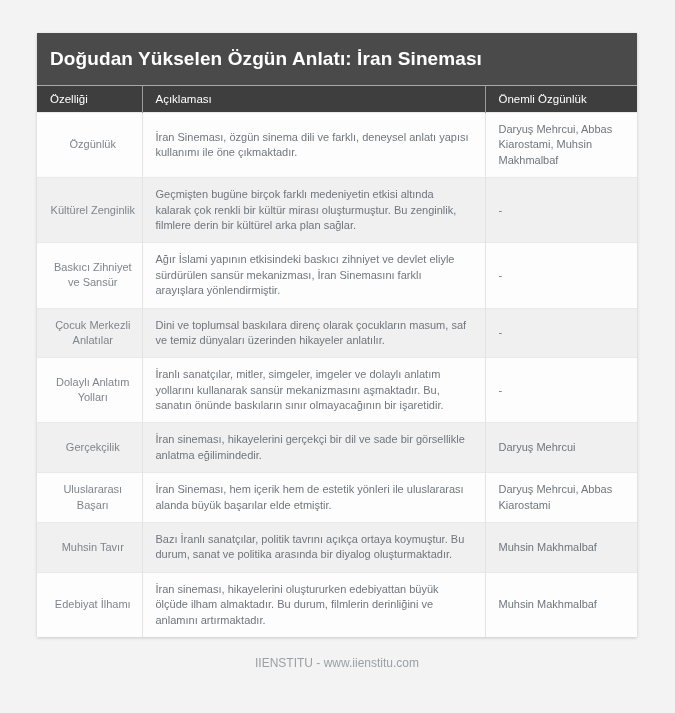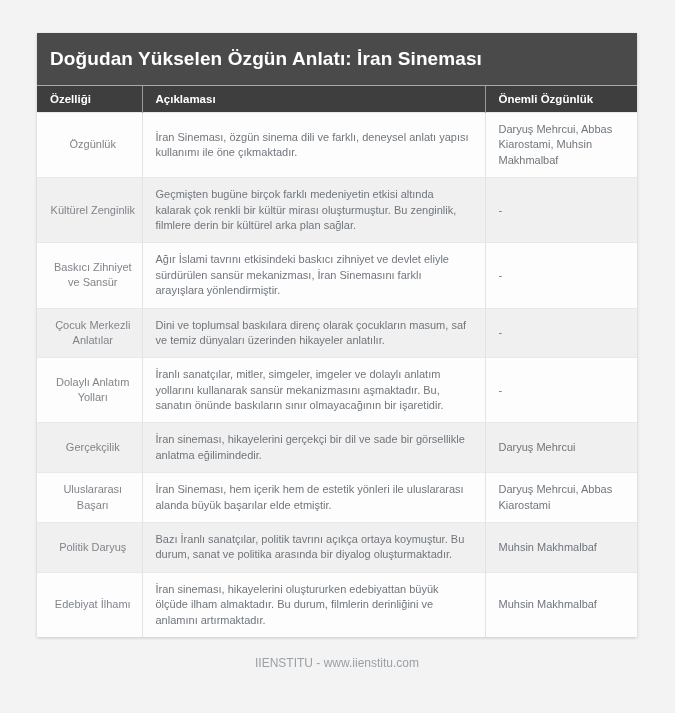--- a/index.html
+++ b/index.html
@@ -33,21 +33,21 @@
     border-collapse: collapse;
     table-layout: fixed;
   }
   col.c-feature { width: 105px; }
   col.c-desc    { width: 343px; }
   col.c-names   { width: 152px; }
   thead th {
     background: var(--header_bg, #3e3e3e);
     color: var(--header_text, #ffffff);
     font-size: 11.5px;
-    font-weight: bold;
+    font-weight: normal;
     text-align: left;
     padding: 7px 13px;
     border-top: 1px solid #a9a9a9;
     vertical-align: middle;
   }
   thead th + th { border-left: 1px solid #9a9a9a; }
   tbody td {
     font-size: 11px;
     line-height: 1.4;
     vertical-align: middle;
@@ -99,21 +99,21 @@
           <td class="desc">İran Sineması, özgün sinema dili ve farklı, deneysel anlatı yapısı kullanımı ile öne çıkmaktadır.</td>
           <td class="names">Daryuş Mehrcui, Abbas Kiarostami, Muhsin Makhmalbaf</td>
         </tr>
         <tr>
           <td class="feat">Kültürel Zenginlik</td>
           <td class="desc">Geçmişten bugüne birçok farklı medeniyetin etkisi altında kalarak çok renkli bir kültür mirası oluşturmuştur. Bu zenginlik, filmlere derin bir kültürel arka plan sağlar.</td>
           <td class="names">-</td>
         </tr>
         <tr>
           <td class="feat">Baskıcı Zihniyet ve Sansür</td>
-          <td class="desc">Ağır İslami tavrını etkisindeki baskıcı zihniyet ve devlet eliyle sürdürülen sansür mekanizması, İran Sinemasını farklı arayışlara yönlendirmiştir.</td>
+          <td class="desc">Ağır İslami yapının etkisindeki baskıcı zihniyet ve devlet eliyle sürdürülen sansür mekanizması, İran Sinemasını farklı arayışlara yönlendirmiştir.</td>
           <td class="names">-</td>
         </tr>
         <tr>
           <td class="feat">Çocuk Merkezli Anlatılar</td>
           <td class="desc">Dini ve toplumsal baskılara direnç olarak çocukların masum, saf ve temiz dünyaları üzerinden hikayeler anlatılır.</td>
           <td class="names">-</td>
         </tr>
         <tr>
           <td class="feat">Dolaylı Anlatım Yolları</td>
           <td class="desc">İranlı sanatçılar, mitler, simgeler, imgeler ve dolaylı anlatım yollarını kullanarak sansür mekanizmasını aşmaktadır. Bu, sanatın önünde baskıların sınır olmayacağının bir işaretidir.</td>
@@ -123,21 +123,21 @@
           <td class="feat">Gerçekçilik</td>
           <td class="desc">İran sineması, hikayelerini gerçekçi bir dil ve sade bir görsellikle anlatma eğilimindedir.</td>
           <td class="names">Daryuş Mehrcui</td>
         </tr>
         <tr>
           <td class="feat">Uluslararası Başarı</td>
           <td class="desc">İran Sineması, hem içerik hem de estetik yönleri ile uluslararası alanda büyük başarılar elde etmiştir.</td>
           <td class="names">Daryuş Mehrcui, Abbas Kiarostami</td>
         </tr>
         <tr>
-          <td class="feat">Politik Daryuş</td>
+          <td class="feat">Muhsin Tavır</td>
           <td class="desc">Bazı İranlı sanatçılar, politik tavrını açıkça ortaya koymuştur. Bu durum, sanat ve politika arasında bir diyalog oluşturmaktadır.</td>
           <td class="names">Muhsin Makhmalbaf</td>
         </tr>
         <tr>
           <td class="feat">Edebiyat İlhamı</td>
           <td class="desc">İran sineması, hikayelerini oluştururken edebiyattan büyük ölçüde ilham almaktadır. Bu durum, filmlerin derinliğini ve anlamını artırmaktadır.</td>
           <td class="names">Muhsin Makhmalbaf</td>
         </tr>
       </tbody>
     </table>

